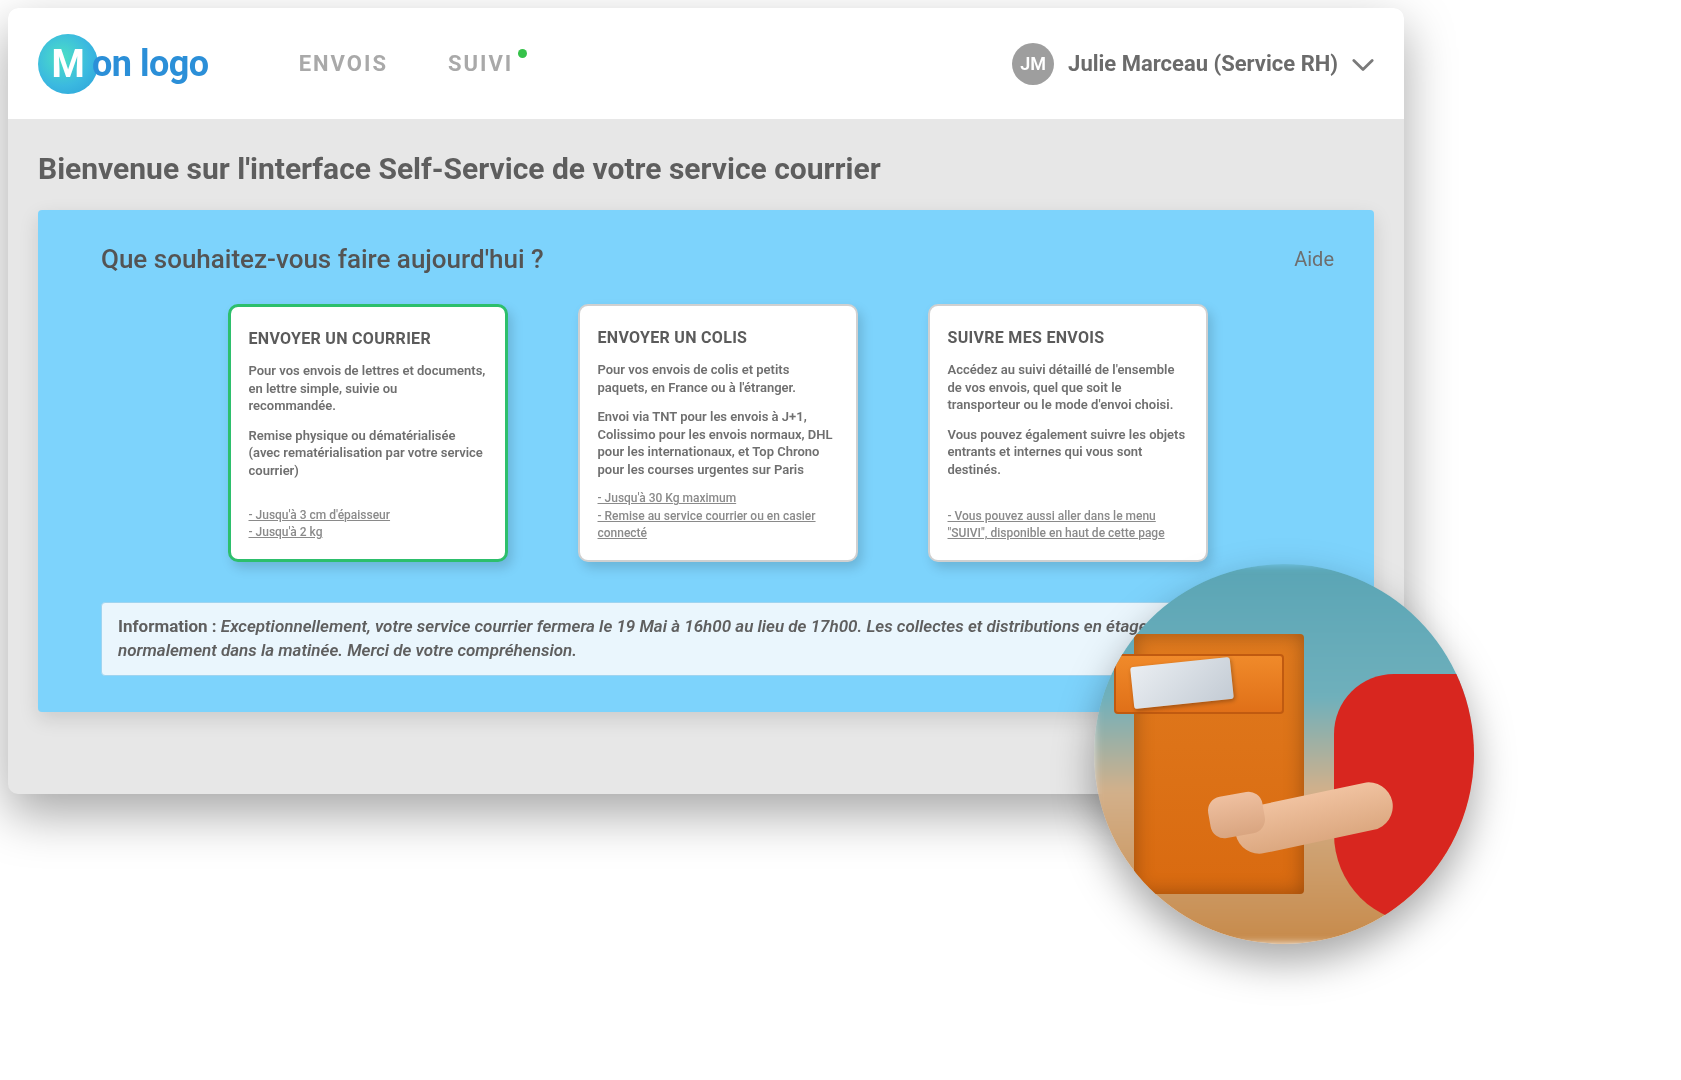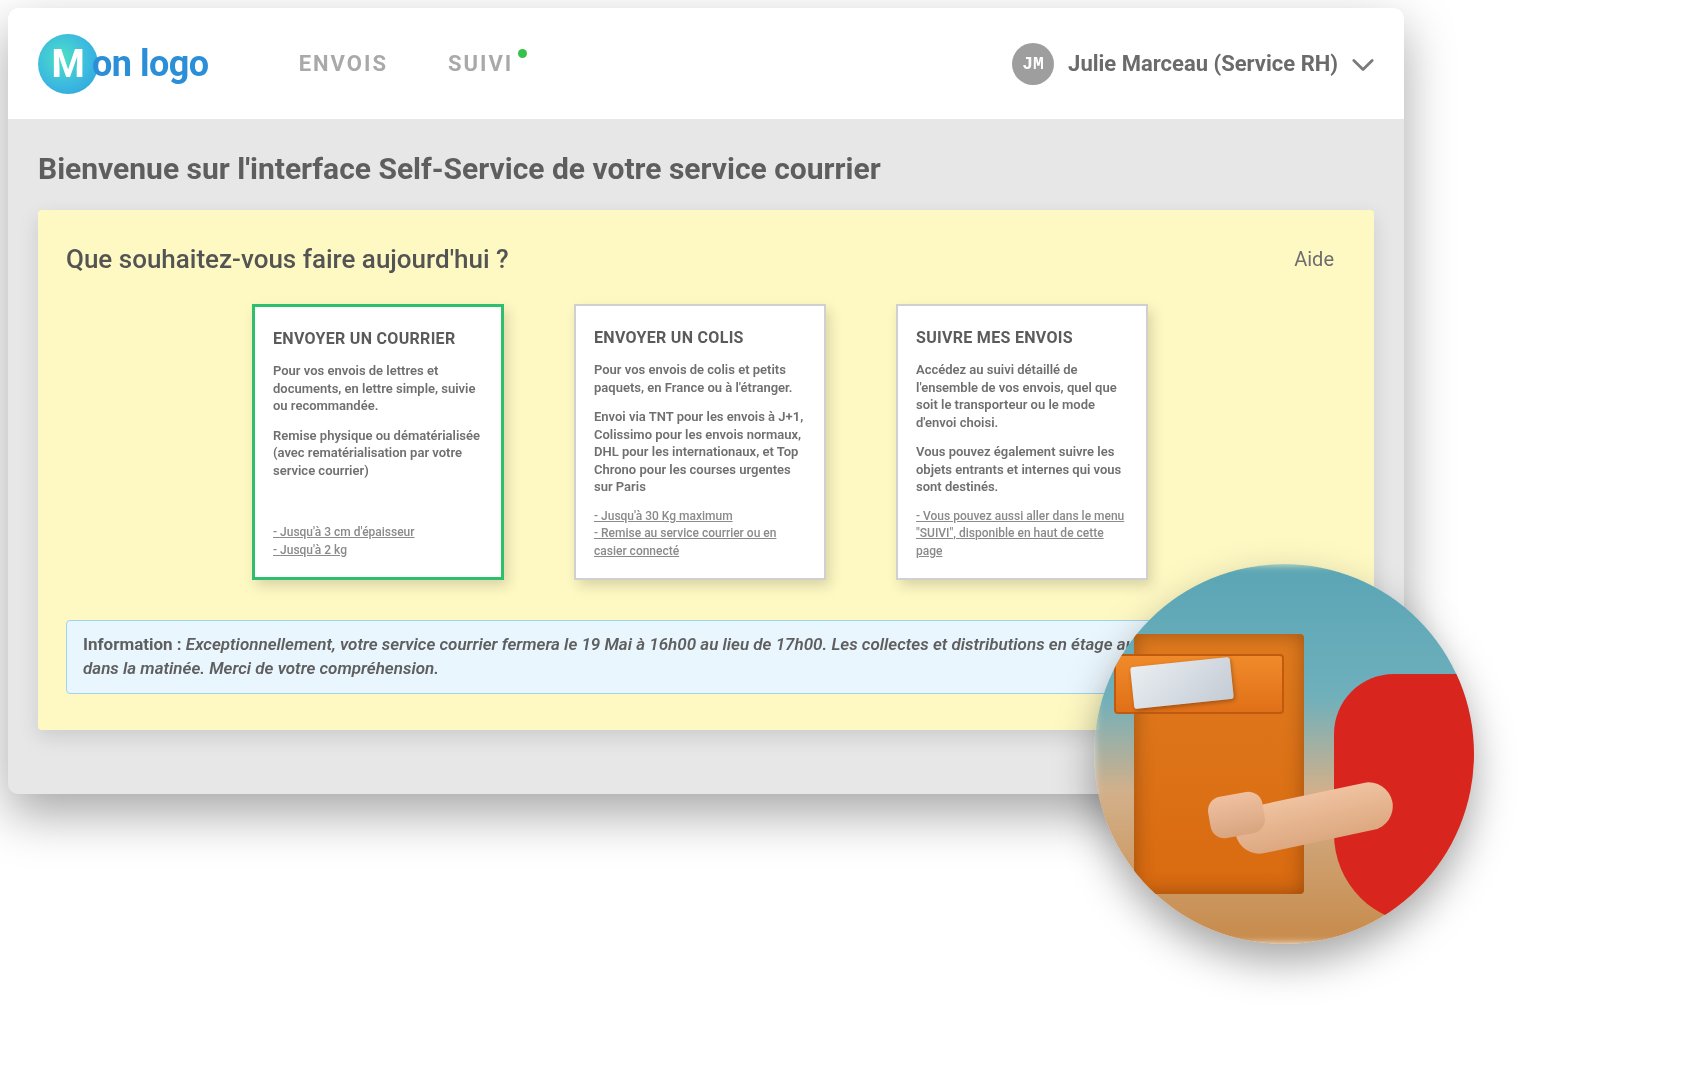--- a/index.html
+++ b/index.html
@@ -7,35 +7,35 @@
   .app-window { position: relative; width: 1396px; height: 786px; margin: 8px 0 0 8px; background: #e7e7e7; border-radius: 10px; box-shadow: 0 20px 50px rgba(0,0,0,0.35); overflow: visible; }
   .header { height: 115px; background: #fff; display: flex; align-items: center; padding: 0 30px 0 30px; border-bottom: 4px solid #e7e7e7; border-radius: 10px 10px 0 0; }
   .logo { display: flex; align-items: center; font-size: 36px; font-weight: 700; color: #2b8fd8; letter-spacing: -0.5px; }
   .logo .circle { width: 60px; height: 60px; border-radius: 50%; background: radial-gradient(circle at 40% 40%, #4ce0c5 0%, #3bb9e0 55%, #2a9fd8 100%); display: flex; align-items: center; justify-content: center; color: #fff; font-size: 38px; font-weight: 700; margin-right: -6px; }
   .logo .rest { }
   .nav { display: flex; align-items: center; margin-left: 90px; gap: 60px; }
   .nav-item { font-size: 22px; font-weight: 700; color: #a9a9a9; letter-spacing: 2px; cursor: pointer; position: relative; }
   .nav-item .dot { position: absolute; top: -2px; right: -14px; width: 9px; height: 9px; border-radius: 50%; background: #36c24a; }
   .header-spacer { flex: 1; }
   .user-menu { display: flex; align-items: center; gap: 14px; cursor: pointer; }
-  .avatar { width: 42px; height: 42px; border-radius: 50%; background: #9e9e9e; color: #fff; display: flex; align-items: center; justify-content: center; font-weight: 600; font-size: 18px; font-family: Liberation Mono, monospace; }
+  .avatar { width: 42px; height: 42px; border-radius: 50%; background: #9e9e9e; color: #fff; display: flex; align-items: center; justify-content: center; font-weight: 600; font-size: 18px; }
   .user-label { font-size: 22px; font-weight: 700; color: #6b6b6b; }
   .chevron { width: 22px; height: 14px; display: inline-block; }
   .chevron svg { width: 100%; height: 100%; }
 
   .page-body { padding: 28px 30px 30px 30px; }
   .page-title { font-size: 30px; font-weight: 700; color: #5e5e5e; margin-bottom: 24px; }
 
-  .content-card { background: #fef9c3; border-radius: 4px; padding: 34px 40px 36px 28px; box-shadow: 0 7px 20px rgba(0,0,0,0.12); }
+  .content-card { background: #7dd3fc; border-radius: 4px; padding: 34px 40px 36px 63px; box-shadow: 0 7px 20px rgba(0,0,0,0.12); }
   .card-header-row { display: flex; align-items: center; justify-content: space-between; margin-bottom: 30px; }
   .card-title { font-size: 26px; font-weight: 500; color: #545454; }
   .help-link { font-size: 20px; color: #6e6e6e; cursor: pointer; }
 
   .options-row { display: flex; justify-content: center; gap: 70px; margin-bottom: 40px; }
-  .option-card { width: 252px; min-height: 250px; background: #fff; border: 2px solid #d0d0d0; border-radius: 0; padding: 22px 18px 18px 18px; box-shadow: 4px 6px 12px rgba(0,0,0,0.15); cursor: pointer; display: flex; flex-direction: column; }
+  .option-card { width: 280px; min-height: 250px; background: #fff; border: 2px solid #d0d0d0; border-radius: 10px; padding: 22px 18px 18px 18px; box-shadow: 4px 6px 12px rgba(0,0,0,0.15); cursor: pointer; display: flex; flex-direction: column; }
   .option-card.selected { border-color: #2dbf6c; border-width: 3px; }
   .option-title { font-size: 16px; font-weight: 700; color: #5b5b5b; letter-spacing: 0.3px; margin-bottom: 14px; }
   .option-desc { font-size: 13px; font-weight: 600; color: #6f6f6f; line-height: 1.35; margin-bottom: 12px; }
   .option-meta { font-size: 12px; font-weight: 500; color: #8a8a8a; line-height: 1.45; margin-top: auto; white-space: pre-line; text-decoration: underline; }
 
   .info-banner { border: 1.5px solid #9fd4f0; background: #eaf6fd; border-radius: 4px; padding: 12px 16px; font-size: 17px; color: #5f5f5f; line-height: 1.4; }
   .info-banner .prefix { font-weight: 700; font-style: normal; }
   .info-banner .body { font-style: italic; font-weight: 600; }
 
   .feature-bubble { position: absolute; right: -70px; bottom: -150px; width: 380px; height: 380px; border-radius: 50%; overflow: hidden; box-shadow: 0 18px 40px rgba(0,0,0,0.35); }

